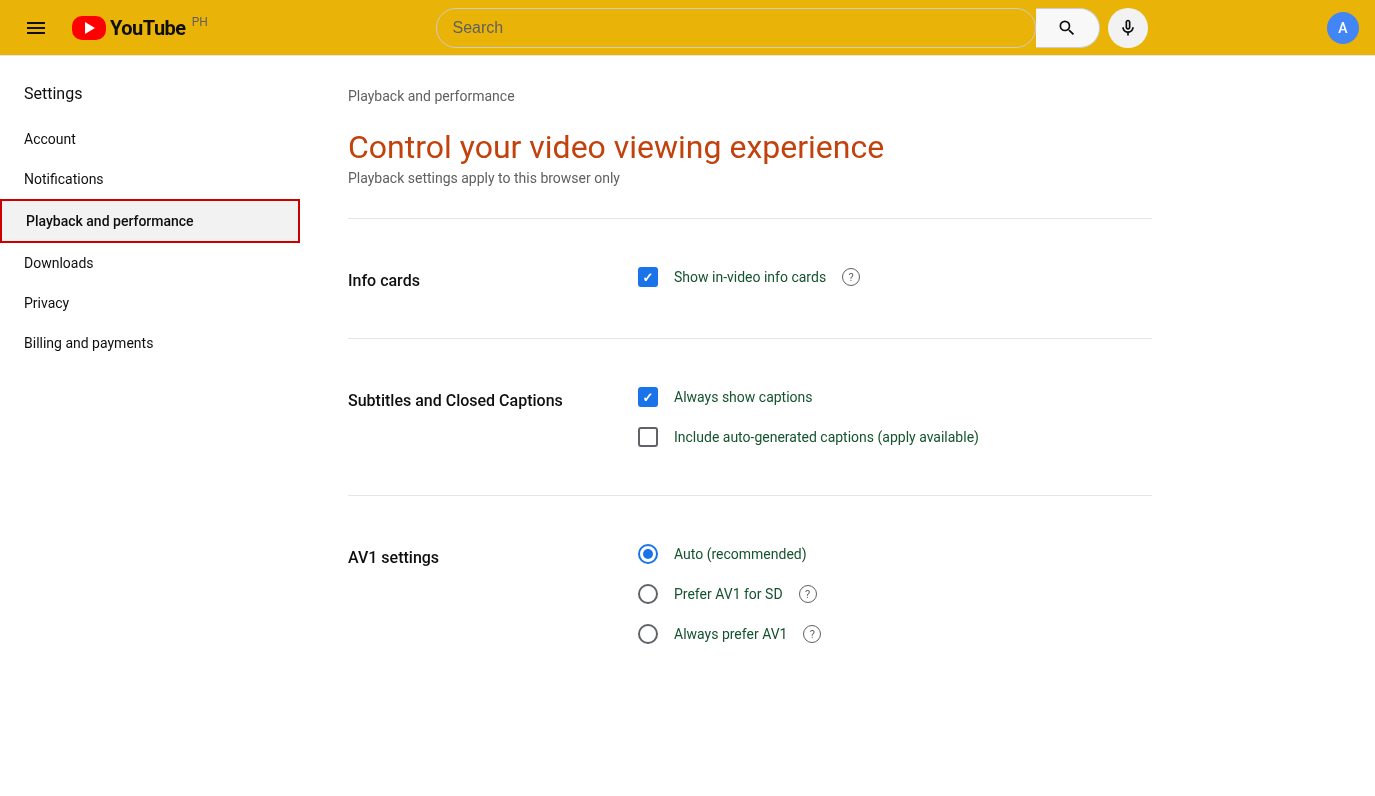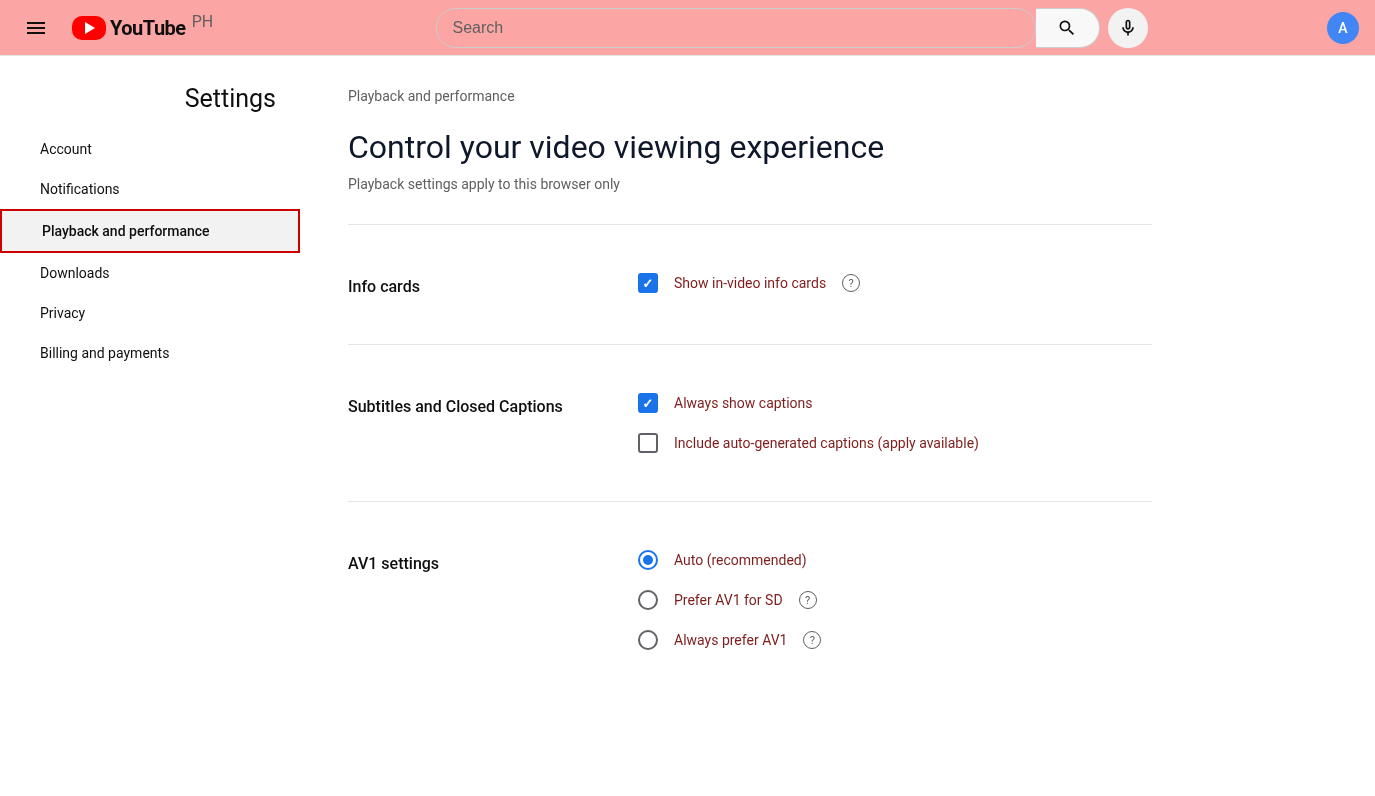--- a/index.html
+++ b/index.html
@@ -7,41 +7,41 @@
 
     
     .header {
       display: flex;
       align-items: center;
       height: 56px;
       padding: 16px 16px;
       border-bottom: 1px solid #e5e5e5;
       position: sticky;
       top: 0;
-      background: #fca5a5;
+      background: #eab308;
       z-index: 100;
     }
     .header-left {
       display: flex;
       align-items: center;
       gap: 16px;
       width: 240px;
     }
     .hamburger-btn {
       background: none;
       border: none;
       cursor: pointer;
       padding: 8px;
       border-radius: 50%;
       display: flex;
       align-items: center;
       justify-content: center;
     }
     .country-badge {
-      font-size: 16px;
+      font-size: 12px;
       color: #606060;
       margin-top: -12px;
       margin-left: 2px;
     }
     .header-center {
       flex: 1;
       display: flex;
       justify-content: center;
       gap: 8px;
     }
@@ -106,30 +106,29 @@
       min-height: calc(100vh - 56px);
     }
 
     
     .sidebar {
       width: 300px;
       padding: 20px 0;
       flex-shrink: 0;
     }
     .sidebar-title {
-      font-size: 25px;
+      font-size: 16px;
       font-weight: 400;
       padding: 8px 24px 16px;
       color: #0f0f0f;
-      text-align: right;
     }
     .sidebar-item {
       display: flex;
       align-items: center;
-      padding: 12px 40px;
+      padding: 12px 24px;
       cursor: pointer;
       font-size: 14px;
       color: #0f0f0f;
       border-radius: 0;
     }
     .sidebar-item.active {
       background: #f2f2f2;
       border: 2px solid #cc0000;
       font-weight: 500;
     }
@@ -141,22 +140,22 @@
       max-width: 900px;
     }
     .page-section-title {
       font-size: 14px;
       color: #606060;
       margin-bottom: 24px;
     }
     .section-heading {
       font-size: 32px;
       font-weight: 400;
-      color: #0f172a;
-      margin-bottom: 10px;
+      color: #c2410c;
+      margin-bottom: 4px;
     }
     .section-subtitle {
       font-size: 14px;
       color: #606060;
       margin-bottom: 32px;
     }
     .divider {
       border: none;
       border-top: 1px solid #e5e5e5;
       margin: 24px 0;
@@ -183,21 +182,21 @@
       flex-direction: column;
       gap: 20px;
     }
     .control-row {
       display: flex;
       align-items: center;
       gap: 16px;
     }
     .control-label {
       font-size: 14px;
-      color: #7f1d1d;
+      color: #14532d;
     }
 
     
     .checkbox-custom {
       width: 20px;
       height: 20px;
       border-radius: 3px;
       cursor: pointer;
       flex-shrink: 0;
       display: flex;

